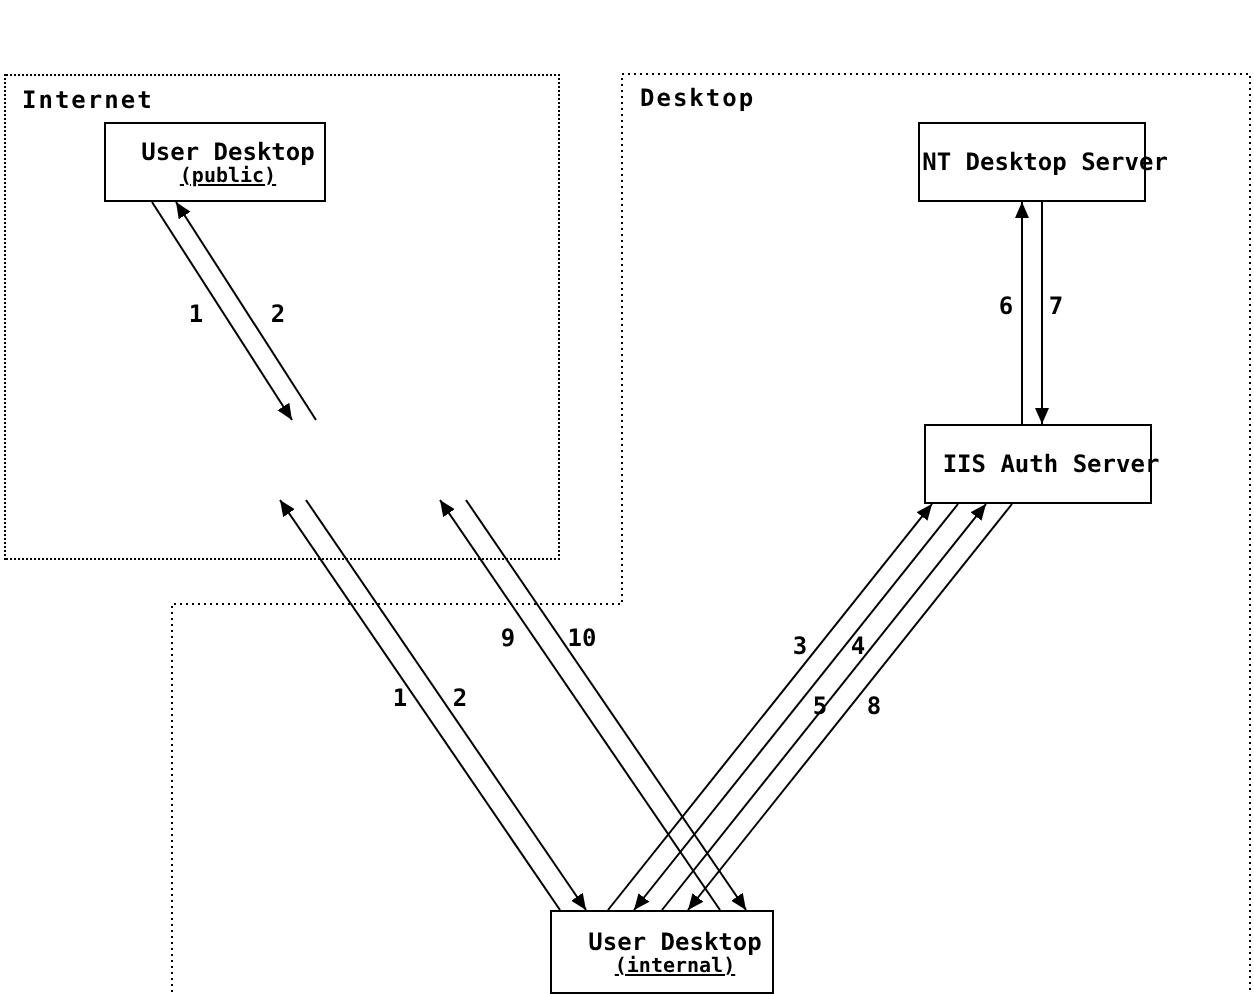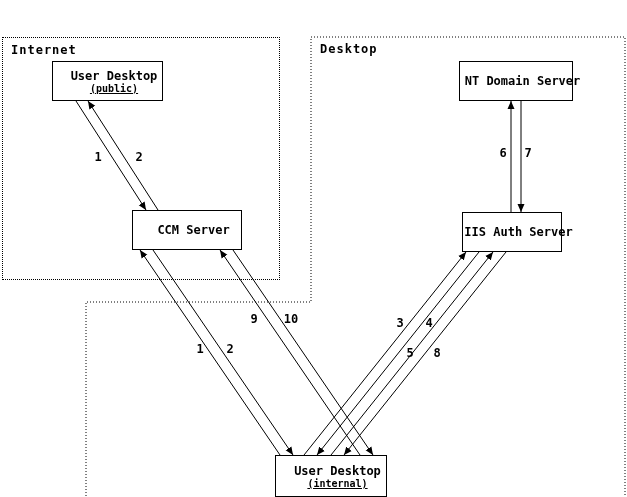--- a/index.html
+++ b/index.html
@@ -81,29 +81,26 @@
     <text x="437" y="326">8</text>
     <text x="503" y="126">6</text>
     <text x="528" y="126">7</text>
   </svg>
 
   <div class="node" style="left:52px; top:30px; width:111px; height:40px;">
     <span class="node-title">User Desktop</span>
     <span class="node-sub">(public)</span>
   </div>
 
-  <div class="node" style="left:132px; top:179px; width:110px; height:40px;">
-    <span class="node-title">CCM Server</span>
+
+  <div class="node" style="left:459px; top:30px; width:114px; height:40px;">
+    <span class="node-title">NT Desktop Server</span>
   </div>
 
-  <div class="node" style="left:459px; top:30px; width:114px; height:40px;">
-    <span class="node-title">NT Domain Server</span>
-  </div>
-
-  <div class="node" style="left:462px; top:181px; width:100px; height:40px;">
+  <div class="node" style="left:462px; top:181px; width:114px; height:40px;">
     <span class="node-title">IIS Auth Server</span>
   </div>
 
   <div class="node" style="left:275px; top:424px; width:112px; height:42px;">
     <span class="node-title">User Desktop</span>
     <span class="node-sub">(internal)</span>
   </div>
 
 </div>
 

